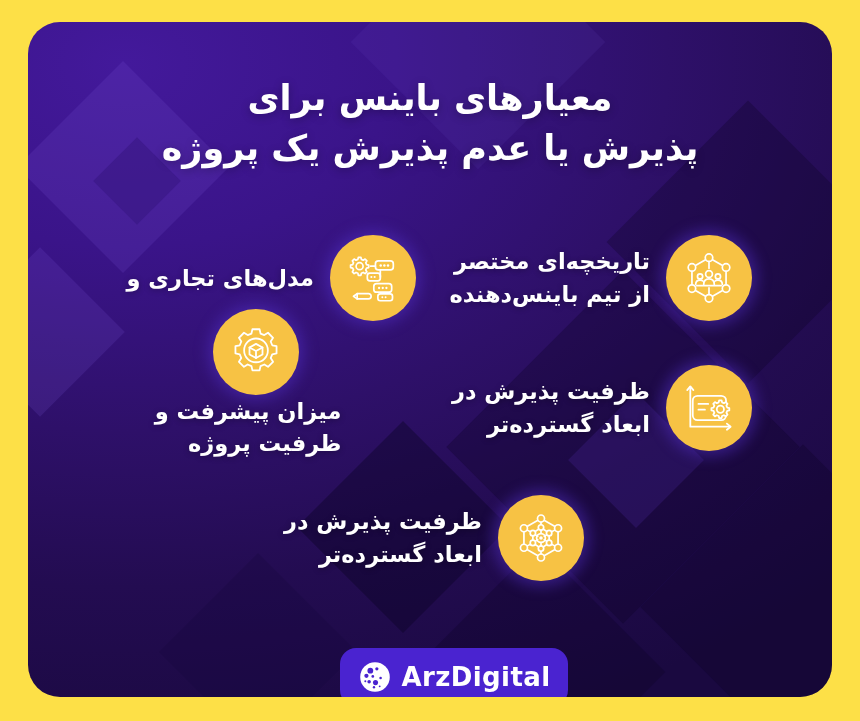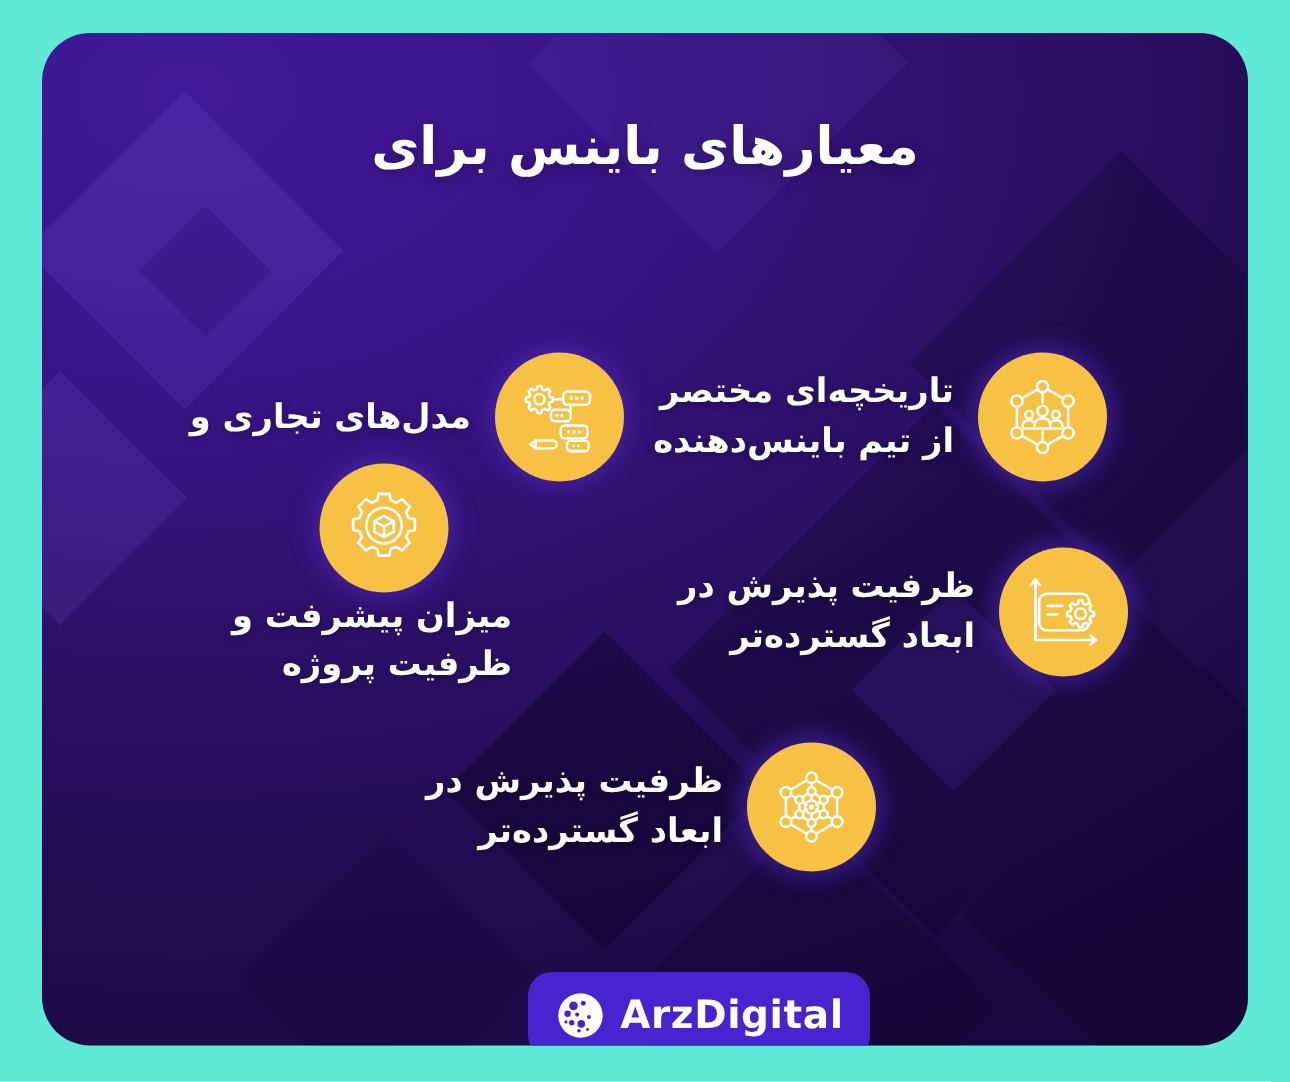--- a/index.html
+++ b/index.html
@@ -11,21 +11,21 @@
     width: 860px;
     height: 721px;
     overflow: hidden;
     font-family: "DejaVu Sans", "Liberation Sans", sans-serif;
   }
 
   #canvas {
     position: relative;
     width: 860px;
     height: 721px;
-    background: #5eead4;
+    background: #fde047;
   }
 
   
   #card {
     position: absolute;
     left: 28px;
     top: 22px;
     width: 804px;
     height: 675px;
     border-radius: 32px;
@@ -131,21 +131,20 @@
     height: 58px;
     border-radius: 16px;
     background: #4A23D0;
     display: flex;
     flex-direction: row;
     align-items: center;
     justify-content: center;
     gap: 10px;
     z-index: 7;
     direction: ltr;
-    margin-left: 12px;
   }
   #footer-badge svg { display: block; }
   .brand-text {
     color: #ffffff;
     font-size: 26px;
     font-weight: bold;
     letter-spacing: 0.4px;
     font-family: "DejaVu Sans", "Liberation Sans", sans-serif;
   }
 </style>
@@ -166,23 +165,24 @@
       <div class="diamond d-dark2" style="left:560px; top:390px; width:96px;  height:96px; background:rgba(70,38,150,0.30);"></div>
       <div class="diamond d-dark" style="left:620px; top:120px; width:200px; height:200px;"></div>
       <div class="diamond d-dark2" style="left:300px; top:430px; width:150px; height:150px;"></div>
       <div class="diamond d-dark" style="left:660px; top:470px; width:230px; height:230px;"></div>
       <div class="diamond d-dark2" style="left:160px; top:560px; width:140px; height:140px; background:rgba(20,8,60,0.28);"></div>
       <div class="diamond d-dark" style="left:420px; top:560px; width:180px; height:180px;"></div>
     </div>
 
     <div id="title-block">
       <div class="title-line">معیارهای باینس برای</div>
-    </div>
-
-    <div class="item" style="left:390px; top:204px;">
+      <div class="title-line">پذیرش یا عدم پذیرش یک پروژه</div>
+    </div>
+
+    <div class="item" style="left:404px; top:204px;">
       <div class="icon-wrap">
         <div class="icon-glow"></div>
         <div class="icon-circle">
           <svg viewBox="0 0 64 64" fill="none" stroke="#FFFFFF" stroke-width="2.1" stroke-linecap="round" stroke-linejoin="round">
             <path d="M32 7 L53 19 L53 45 L32 57 L11 45 L11 19 Z"></path>
             <circle cx="32" cy="7" r="4.6" fill="#F7C244"></circle>
             <circle cx="53" cy="19" r="4.6" fill="#F7C244"></circle>
             <circle cx="53" cy="45" r="4.6" fill="#F7C244"></circle>
             <circle cx="32" cy="57" r="4.6" fill="#F7C244"></circle>
             <circle cx="11" cy="45" r="4.6" fill="#F7C244"></circle>

